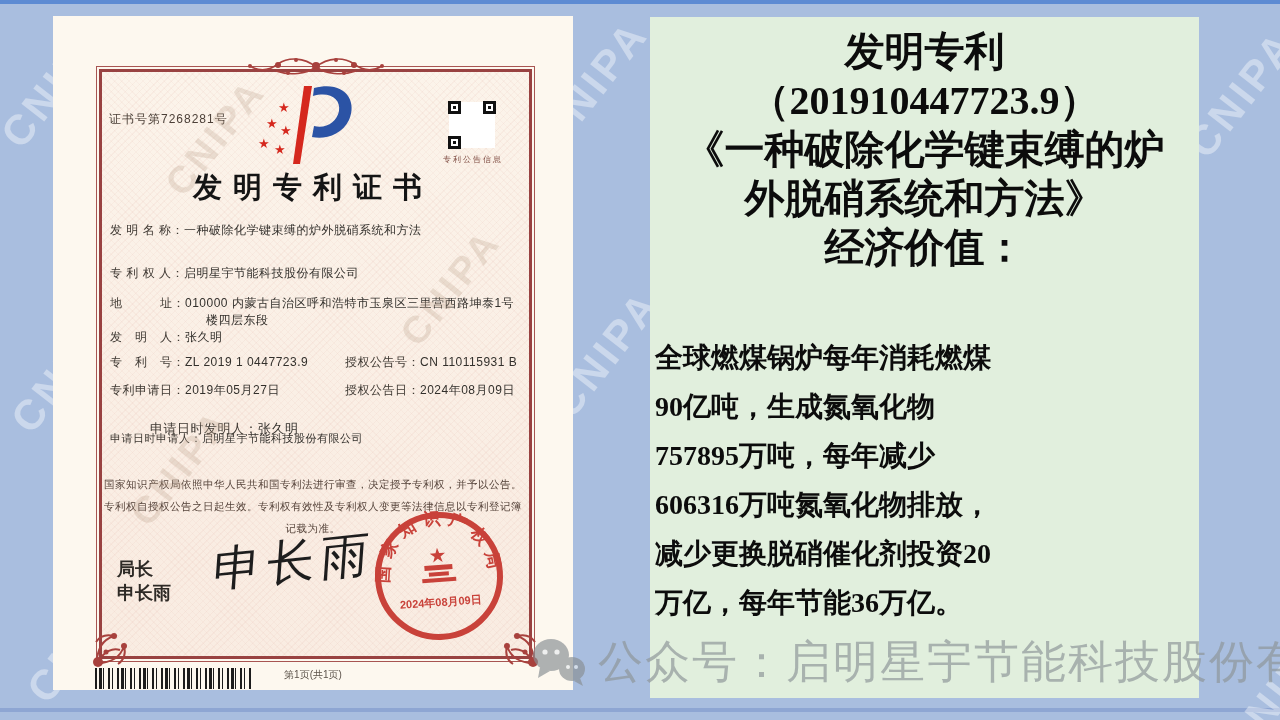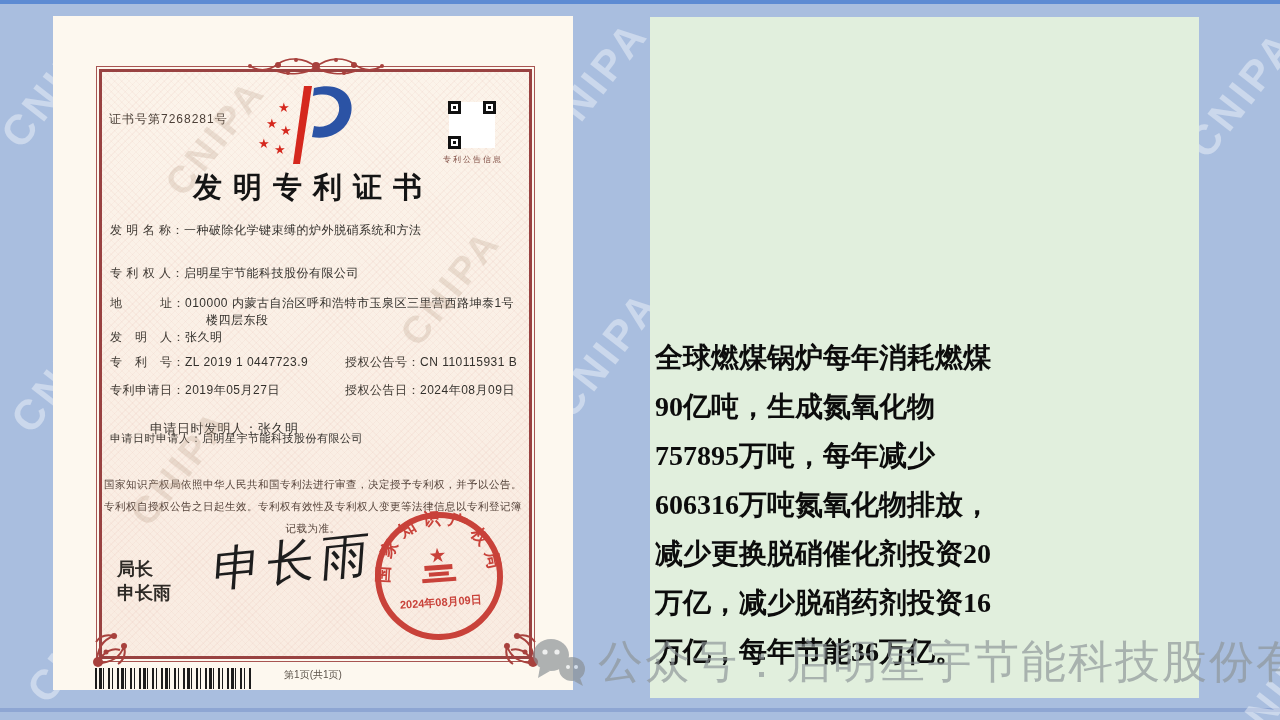--- a/index.html
+++ b/index.html
@@ -218,27 +218,33 @@
         <rect x="49" y="68" width="34" height="4"></rect>
       </g>
       <text x="66" y="96" fill="#c5342c" font-size="11" text-anchor="middle" font-weight="bold">2024年08月09日</text>
     </svg>
 
     <div class="page-footer">第1页(共1页)</div>
     <div class="barcode"></div>
   </div>
 
   <div class="panel">
+    <div class="panel-text panel-heading">
+      <div>发明专利</div>
+      <div>（201910447723.9）</div>
+      <div>《一种破除化学键束缚的炉</div>
+      <div>外脱硝系统和方法》</div>
+      <div>经济价值：</div>
+    </div>
     <div class="panel-text panel-body">
       <div>全球燃煤锅炉每年消耗燃煤</div>
       <div>90亿吨，生成氮氧化物</div>
       <div>757895万吨，每年减少</div>
       <div>606316万吨氮氧化物排放，</div>
       <div>减少更换脱硝催化剂投资20</div>
-      <div>万亿，减少脱硝药剂投资16</div>
       <div>万亿，每年节能36万亿。</div>
     </div>
   </div>
 
   <div class="pub-watermark">
     <svg width="58" height="52" viewBox="0 0 58 52">
       <g fill="#8a9094">
         <ellipse cx="21" cy="19" rx="18" ry="16"></ellipse>
         <path d="M10 31 L 8 42 L 20 35 Z"></path>
         <ellipse cx="42" cy="33" rx="13" ry="12"></ellipse>

